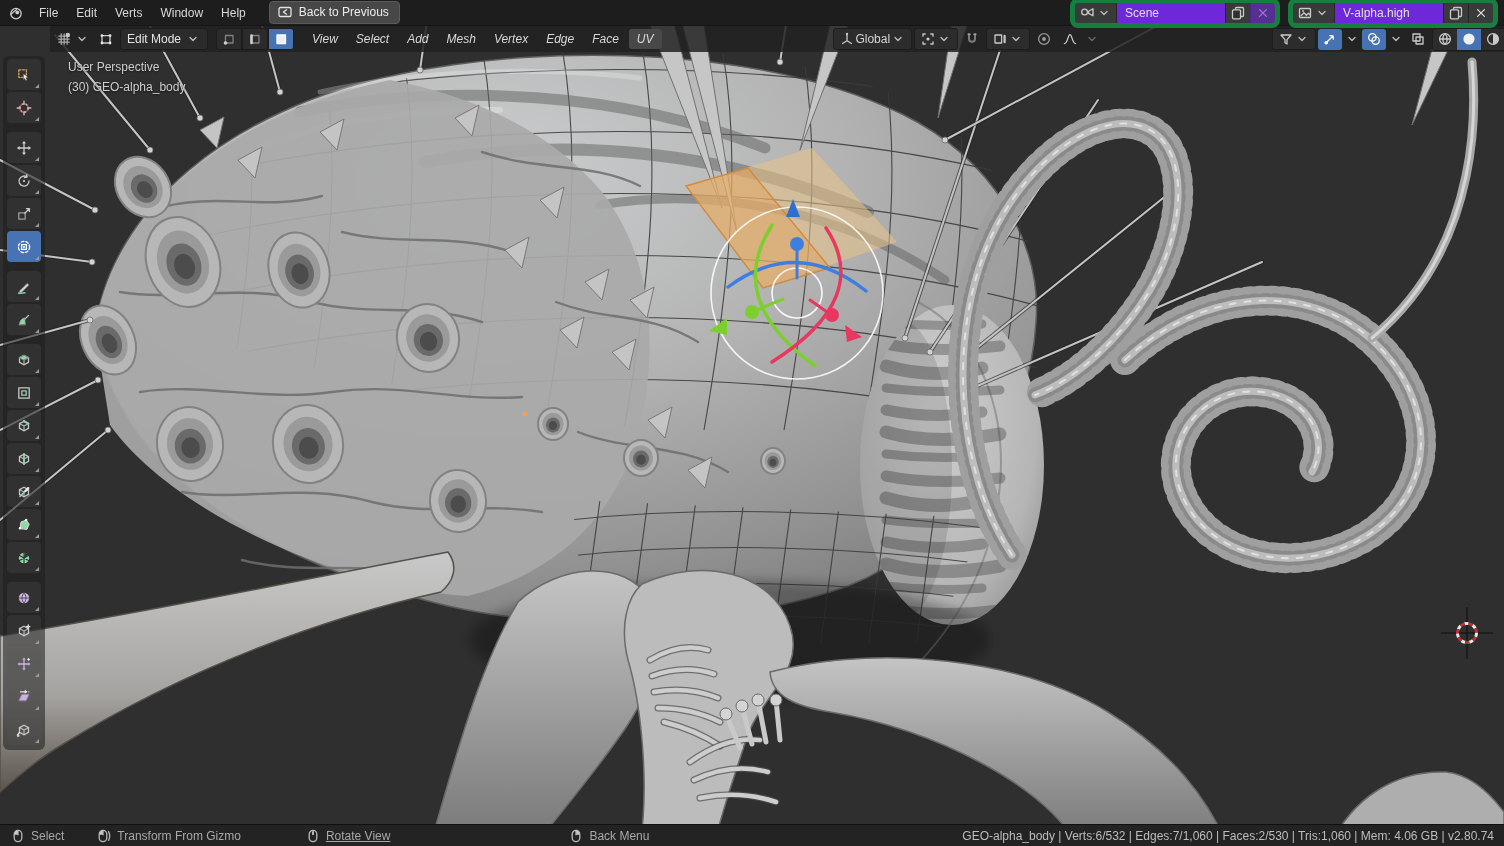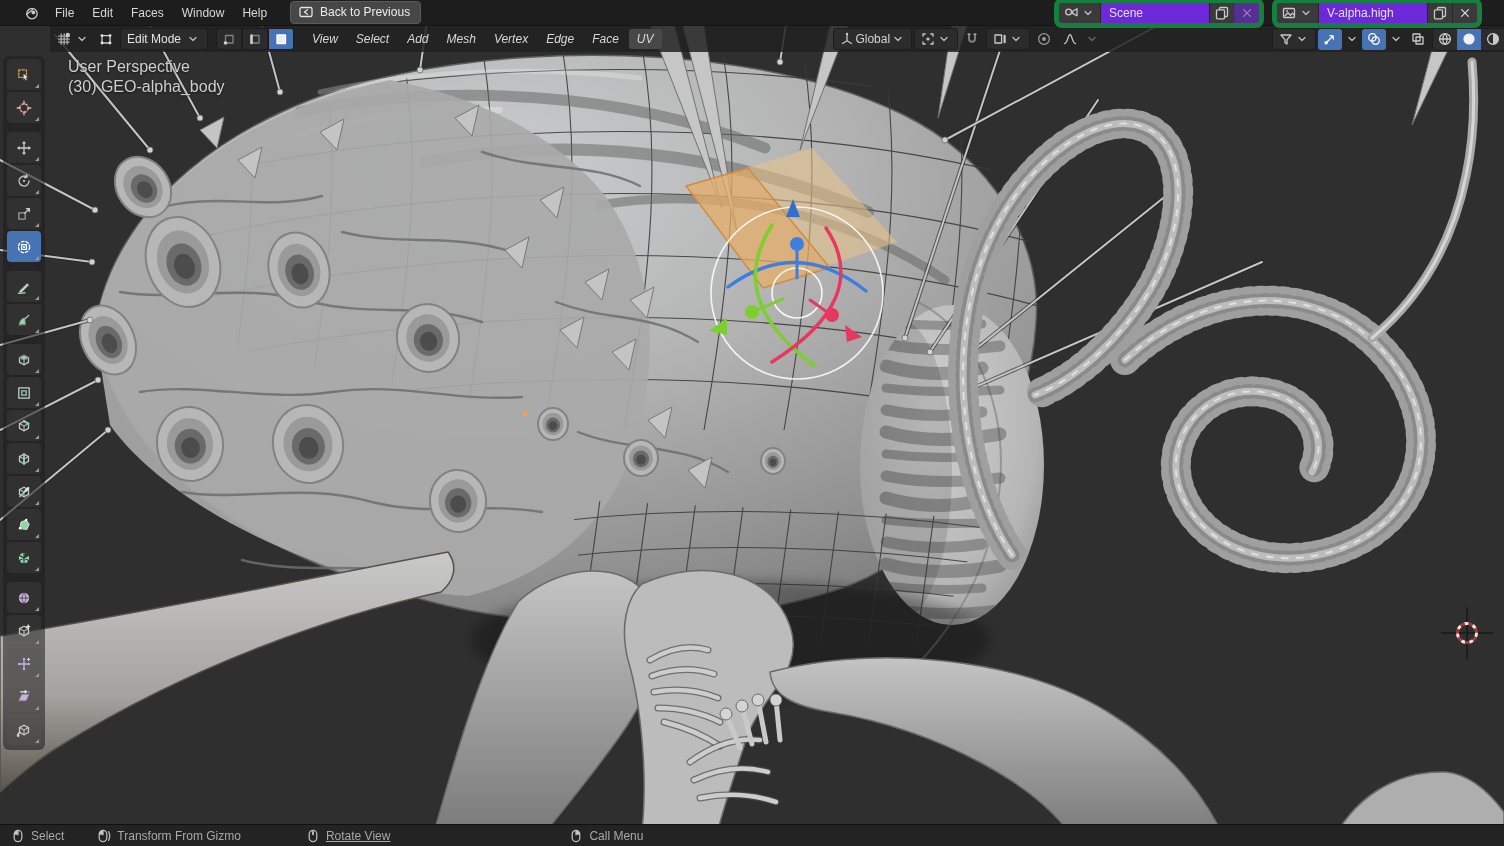--- a/index.html
+++ b/index.html
@@ -2,21 +2,21 @@
 <html><head>
 <meta charset="utf-8">
 <style>
   html,body{margin:0;padding:0;background:#1d1d1d;}
   .app{position:relative;width:1504px;height:846px;overflow:hidden;
        font-family:"Liberation Sans","DejaVu Sans",sans-serif;font-size:12px;color:#d4d4d4;
        -webkit-user-select:none;user-select:none;}
   #scene{position:absolute;left:0;top:0;z-index:0;}
   
   .topbar{position:absolute;left:0;top:0;width:100%;height:26px;background:#1d1d1d;z-index:30;
-          display:flex;align-items:center;padding:0 22px;box-sizing:border-box;border-bottom:1px solid #151515;}
+          display:flex;align-items:center;padding:0 6px;box-sizing:border-box;border-bottom:1px solid #151515;}
   .menu{padding:3px 9px;border-radius:3px;color:#d8d8d8;}
   .logo{margin:0 6px 0 2px;display:flex;}
   .backbtn{margin-left:14px;display:flex;align-items:center;gap:6px;background:#474747;border:1px solid #5a5a5a;
            border-radius:4px;padding:2px 10px 3px 7px;color:#ececec;}
   .tb-right{margin-left:auto;display:flex;gap:8px;align-items:center;}
   .selector{display:flex;align-items:center;background:#6d28d9;border:5px solid #15803d;border-radius:8px;height:20px;overflow:hidden;}
   .selector .seg-icon{display:flex;align-items:center;gap:1px;padding:0 4px;background:#3a3a3a;height:100%;border-right:1px solid #262626;}
   .selector .seg-label{padding:0 8px;min-width:92px;color:#e0e0e0;}
   .selector .seg-btn{display:flex;align-items:center;padding:0 4px;height:100%;background:#3a3a3a;border-left:1px solid #262626;}
   .dim{opacity:.45;}
@@ -41,21 +41,21 @@
   .hgroup .hbtn{border-radius:0;}
   
   .toolbar{position:absolute;left:3px;top:56px;width:42px;z-index:15;background:rgba(30,30,30,.55);
            border-radius:6px;padding:3px;box-sizing:border-box;display:flex;flex-direction:column;align-items:center;}
   .tool{width:34px;height:31px;border-radius:4px;display:flex;align-items:center;justify-content:center;
         background:rgba(88,88,88,.25);margin-bottom:2px;position:relative;}
   .tool.active{background:#4772b3;}
   .tool.gap{margin-top:7px;}
   .tool::after{content:"";position:absolute;right:2px;bottom:2px;border-left:4px solid transparent;border-bottom:4px solid #9a9a9a;}
   
-  .vp-text{position:absolute;left:68px;top:57px;z-index:5;color:#cfcfcf;font-size:16px;line-height:20px;text-shadow:0 1px 2px rgba(0,0,0,.6);}
+  .vp-text{position:absolute;left:68px;top:57px;z-index:5;color:#cfcfcf;font-size:12px;line-height:20px;text-shadow:0 1px 2px rgba(0,0,0,.6);}
   
   .statusbar{position:absolute;left:0;bottom:0;width:100%;height:22px;background:#232323;border-top:1px solid #101010;
              z-index:30;display:flex;align-items:center;padding:0 10px;box-sizing:border-box;color:#a8a8a8;}
   .hint{display:flex;align-items:center;gap:5px;}
   .hint+.hint{margin-left:32px;}
   .hint.g2{margin-left:64px;text-decoration:underline;}
   .hint.g3{margin-left:178px;}
   .stats{margin-left:auto;color:#bdbdbd;white-space:nowrap;}
   .ic{display:flex;}
   .ic svg{display:block;}
@@ -421,21 +421,21 @@
   <div class="topbar">
     <span class="ic logo">
         <svg width="16" height="16" viewBox="0 0 16 16" fill="none" stroke="#c9c9c9" stroke-width="1.3" stroke-linecap="round" stroke-linejoin="round">
           <circle cx="8" cy="8.6" r="5.2"></circle>
           <circle cx="9.3" cy="7.4" r="1.9" fill="#c9c9c9" stroke="none"></circle>
           <path d="M2.6 9.4L8.6 4.6"></path>
         </svg>
       </span>
     <span class="menu">File</span>
     <span class="menu">Edit</span>
-    <span class="menu">Faces</span>
+    <span class="menu">Verts</span>
     <span class="menu">Window</span>
     <span class="menu">Help</span>
     <div class="backbtn">
       <span class="ic">
           <svg width="16" height="16" viewBox="0 0 16 16" fill="none" stroke="#e4e4e4" stroke-width="1.3" stroke-linecap="round" stroke-linejoin="round">
             <rect x="2" y="3.5" width="12" height="9" rx="1.6"></rect>
             <path d="M9.5 5.8L6.4 8l3.1 2.2"></path>
           </svg>
         </span>
       <span>Back to Previous</span>
@@ -950,16 +950,17 @@
       <span>Rotate View</span>
     </span>
     <span class="hint g3">
       <span class="ic">
           <svg width="16" height="16" viewBox="0 0 16 16" fill="none" stroke="#b9b9b9" stroke-width="1.3" stroke-linecap="round" stroke-linejoin="round">
             <rect x="4.2" y="2.4" width="7.6" height="11.2" rx="3.8"></rect>
             <path d="M8 2.4v4.4"></path>
             <path d="M8.2 2.6c2 .2 3.4 1.6 3.4 3.8v.4H8.2z" fill="#c9c9c9" stroke="none"></path>
           </svg>
         </span>
-      <span>Call Menu</span>
+      <span>Back Menu</span>
     </span>
+    <span class="stats">GEO-alpha_body | Verts:6/532 | Edges:7/1,060 | Faces:2/530 | Tris:1,060 | Mem: 4.06 GB | v2.80.74</span>
   </div>
 </div>
 
 </body></html>

